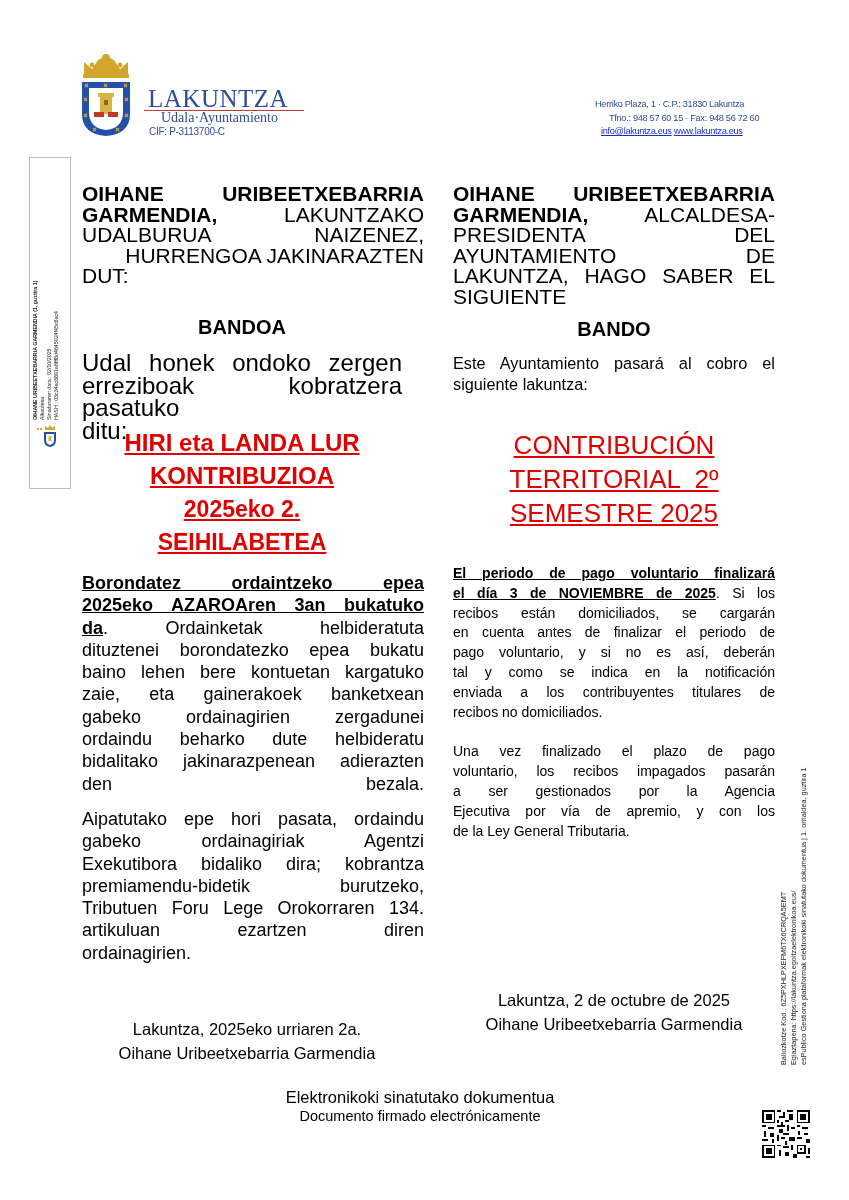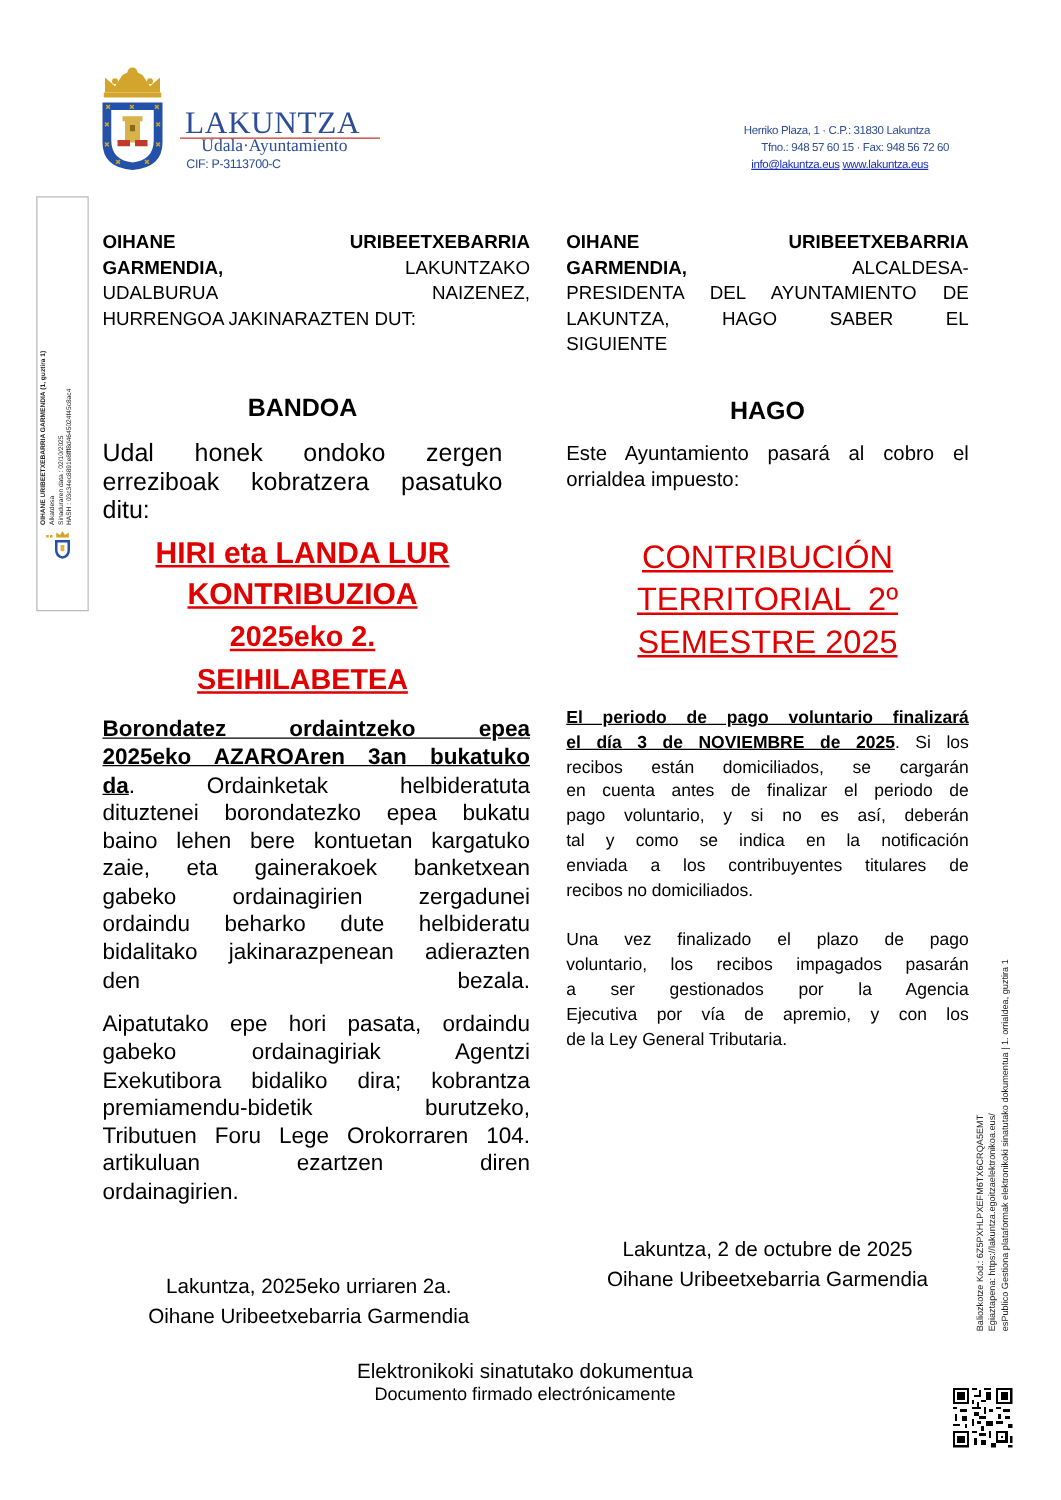--- a/index.html
+++ b/index.html
@@ -30,30 +30,30 @@
     .val-strip { position: absolute; left: 779px; top: 745px; width: 40px; height: 320px; }
     .val-strip .rot { position: absolute; left: 0; top: 320px; transform-origin: left top; transform: rotate(-90deg); width: 320px; font-size: 7.3px; line-height: 10px; color: #222; white-space: nowrap; }
 
     .qr { position: absolute; left: 762px; top: 1110px; width: 48px; height: 48px; }
 
     
     .col { position: absolute; top: 184px; width: 342px; }
     .col-left { left: 82px; }
     .col-right { left: 453px; width: 322px; }
 
-    .intro { font-size: 15px; line-height: 20.5px; text-align: justify; text-align-last: left; }
+    .intro { font-size: 21px; line-height: 20.5px; text-align: justify; text-align-last: left; }
     .intro b { font-weight: bold; }
     .intro .jline { display: block; text-align: justify; text-align-last: justify; }
     .intro .lline { display: block; text-align: right; }
 
     .title { position: absolute; font-weight: bold; font-size: 20px; text-align: center; }
     .title-left { left: 82px; width: 320px; top: 316px; }
     .title-right { left: 453px; width: 322px; top: 318px; }
 
-    .lead { position: absolute; font-size: 20px; line-height: 22.5px; }
+    .lead { position: absolute; font-size: 24px; line-height: 22.5px; }
     .lead-left { left: 82px; width: 320px; top: 352px; text-align: justify; }
     .lead-left .jline { display: block; text-align-last: justify; }
     .lead-right { left: 453px; width: 322px; top: 353px; font-size: 16.3px; line-height: 20.5px; }
     .lead-right .jline { display: block; text-align: justify; text-align-last: justify; }
 
     .tax-left { position: absolute; left: 82px; width: 320px; top: 428px; text-align: center; color: #e00000; font-weight: bold; line-height: 30px; }
     .tax-left span { display: inline-block; text-decoration: underline; text-decoration-thickness: 2px; text-underline-offset: 2px; }
     .tax-left .big { font-size: 24px; }
     .tax-left .small { font-size: 23px; }
 
@@ -240,44 +240,44 @@
     <span class="jline">gabeko ordainagirien zergadunei</span>
     <span class="jline">ordaindu beharko dute helbideratu</span>
     <span class="jline">bidalitako jakinarazpenean adierazten</span>
     <span class="jline">den bezala.</span>
   </p>
   <p>
     <span class="jline">Aipatutako epe hori pasata, ordaindu</span>
     <span class="jline">gabeko ordainagiriak Agentzi</span>
     <span class="jline">Exekutibora bidaliko dira; kobrantza</span>
     <span class="jline">premiamendu-bidetik burutzeko,</span>
-    <span class="jline">Tributuen Foru Lege Orokorraren 104.</span>
+    <span class="jline">Tributuen Foru Lege Orokorraren 134.</span>
     <span class="jline">artikuluan ezartzen diren</span>
     <span class="lline">ordainagirien.</span>
   </p>
 </div>
 
 <div class="place-left">
   <div>Lakuntza, 2025eko urriaren 2a.</div>
   <div>Oihane Uribeetxebarria Garmendia</div>
 </div>
 
 <div class="col col-right intro">
   <span class="jline"><b>OIHANE</b> <b>URIBEETXEBARRIA</b></span>
   <span class="jline"><b>GARMENDIA,</b> <span>ALCALDESA-</span></span>
   <span class="jline">PRESIDENTA DEL AYUNTAMIENTO DE</span>
   <span class="jline">LAKUNTZA, HAGO SABER EL</span>
   <span class="lline">SIGUIENTE</span>
 </div>
 
-<div class="title title-right">HAGO</div>
+<div class="title title-right">BANDO</div>
 
 <div class="lead lead-right">
   <span class="jline">Este Ayuntamiento pasará al cobro el</span>
-  <span style="display:block">orrialdea impuesto:</span>
+  <span style="display:block">siguiente lakuntza:</span>
 </div>
 
 <div class="tax-right">
   <div><span>CONTRIBUCIÓN</span></div>
   <div><span style="white-space:pre">TERRITORIAL  2º</span></div>
   <div><span>SEMESTRE 2025</span></div>
 </div>
 
 <div class="body-right">
   <p>

